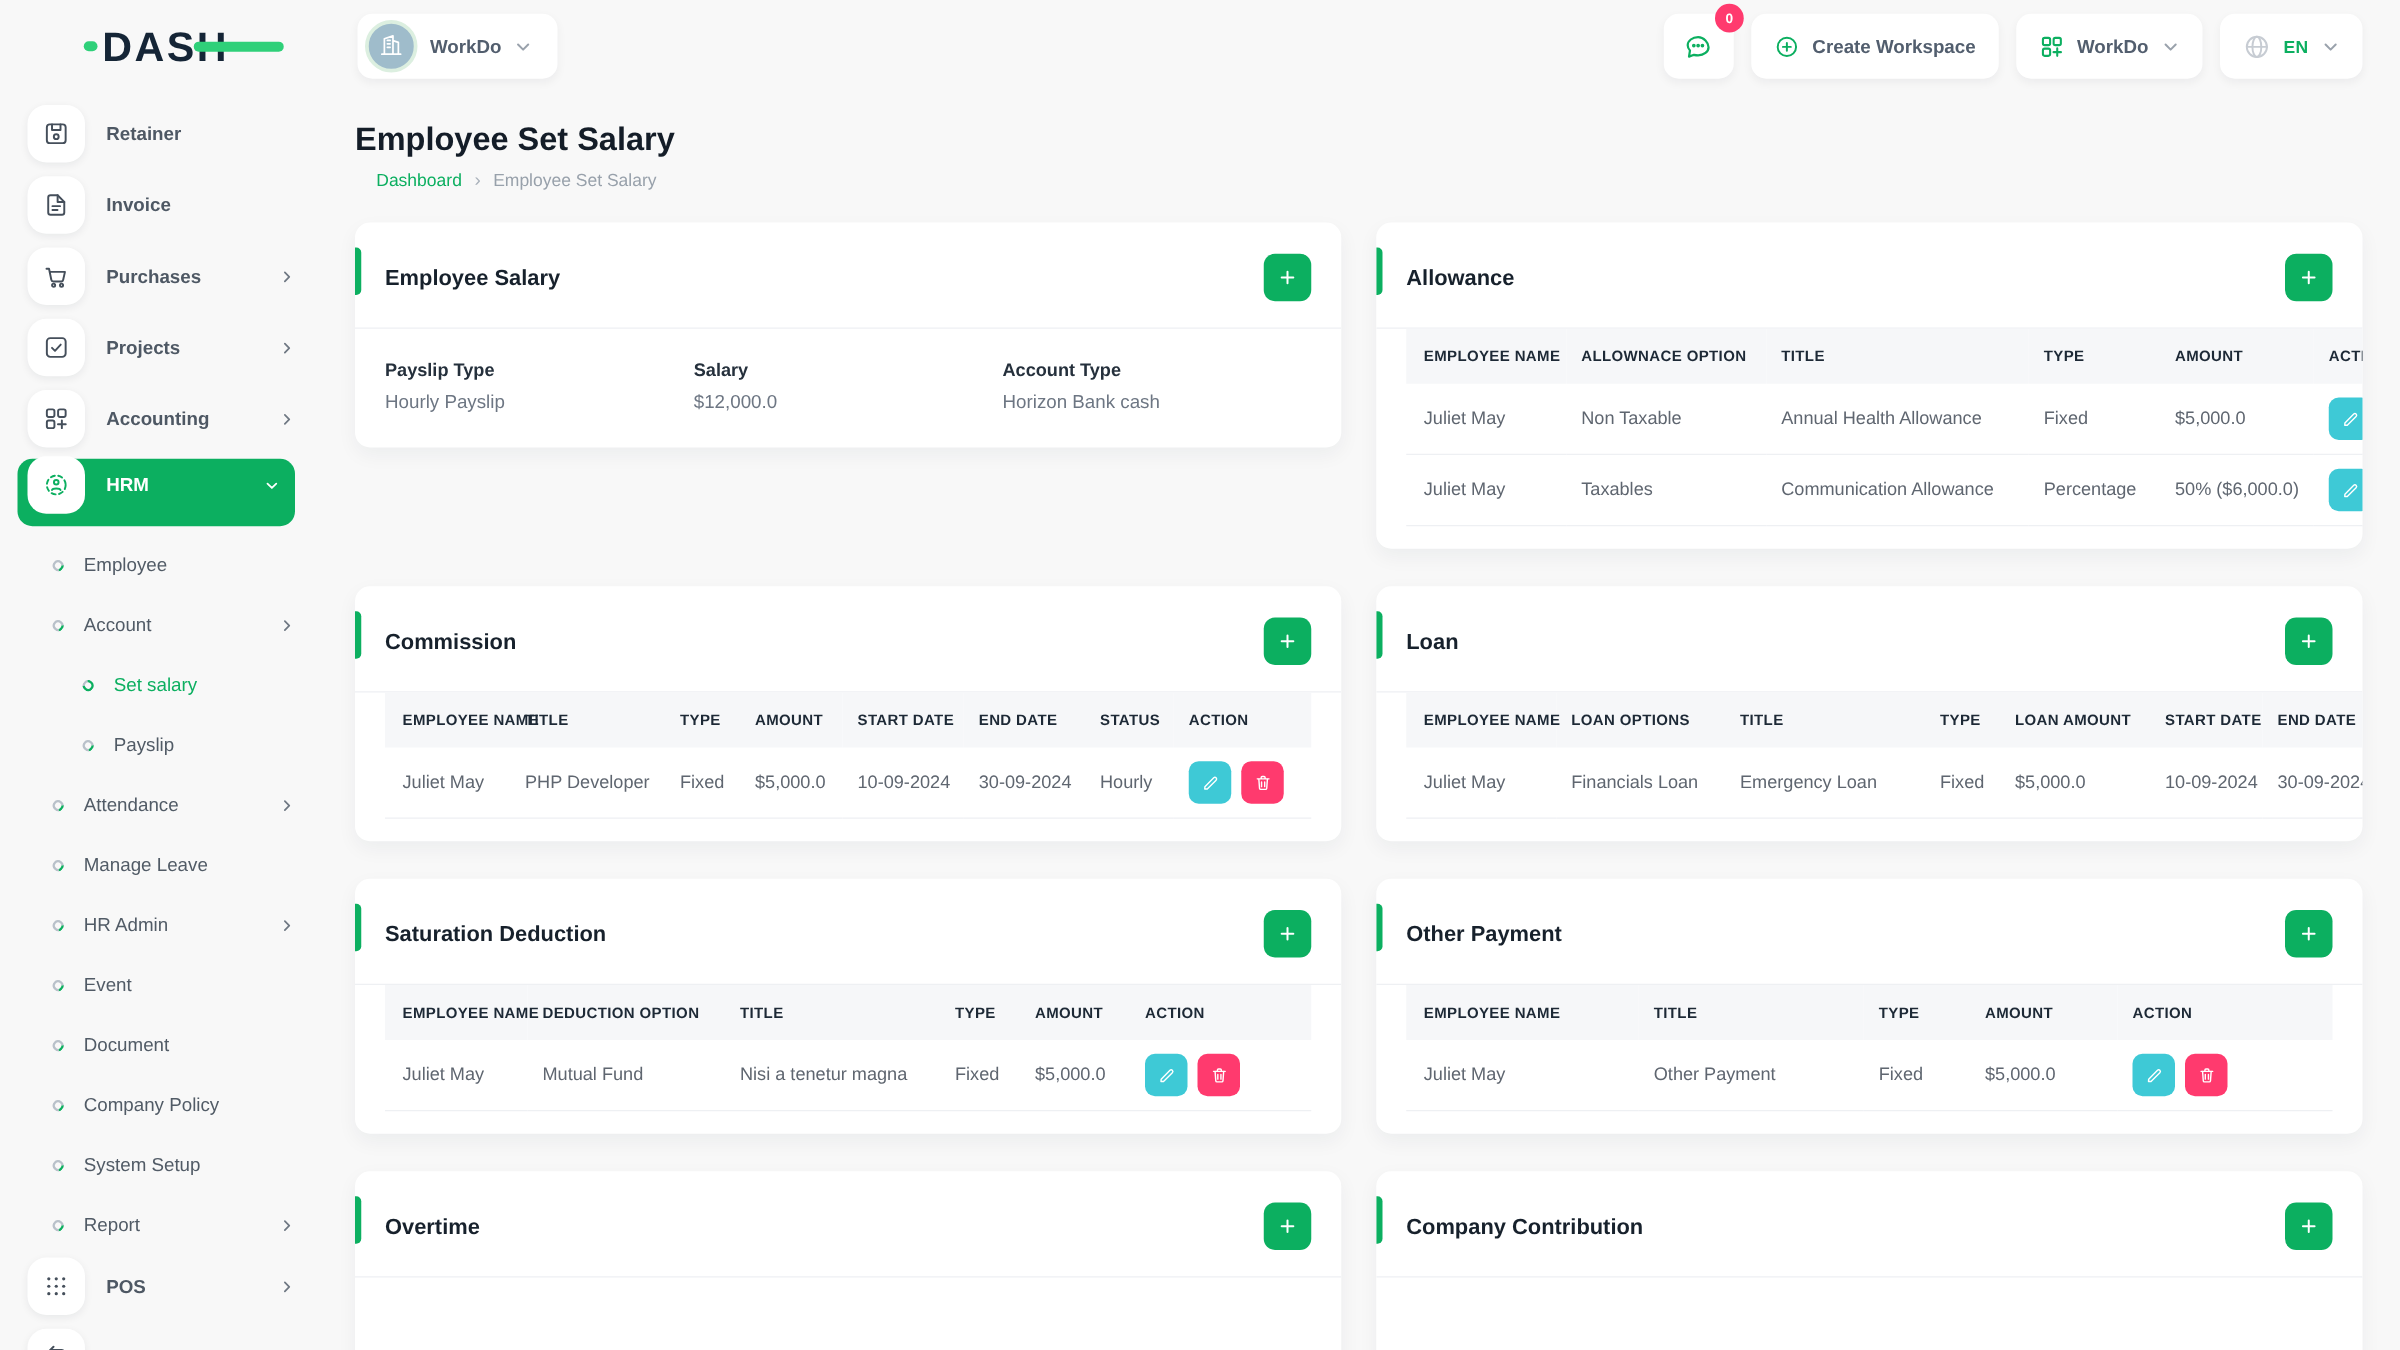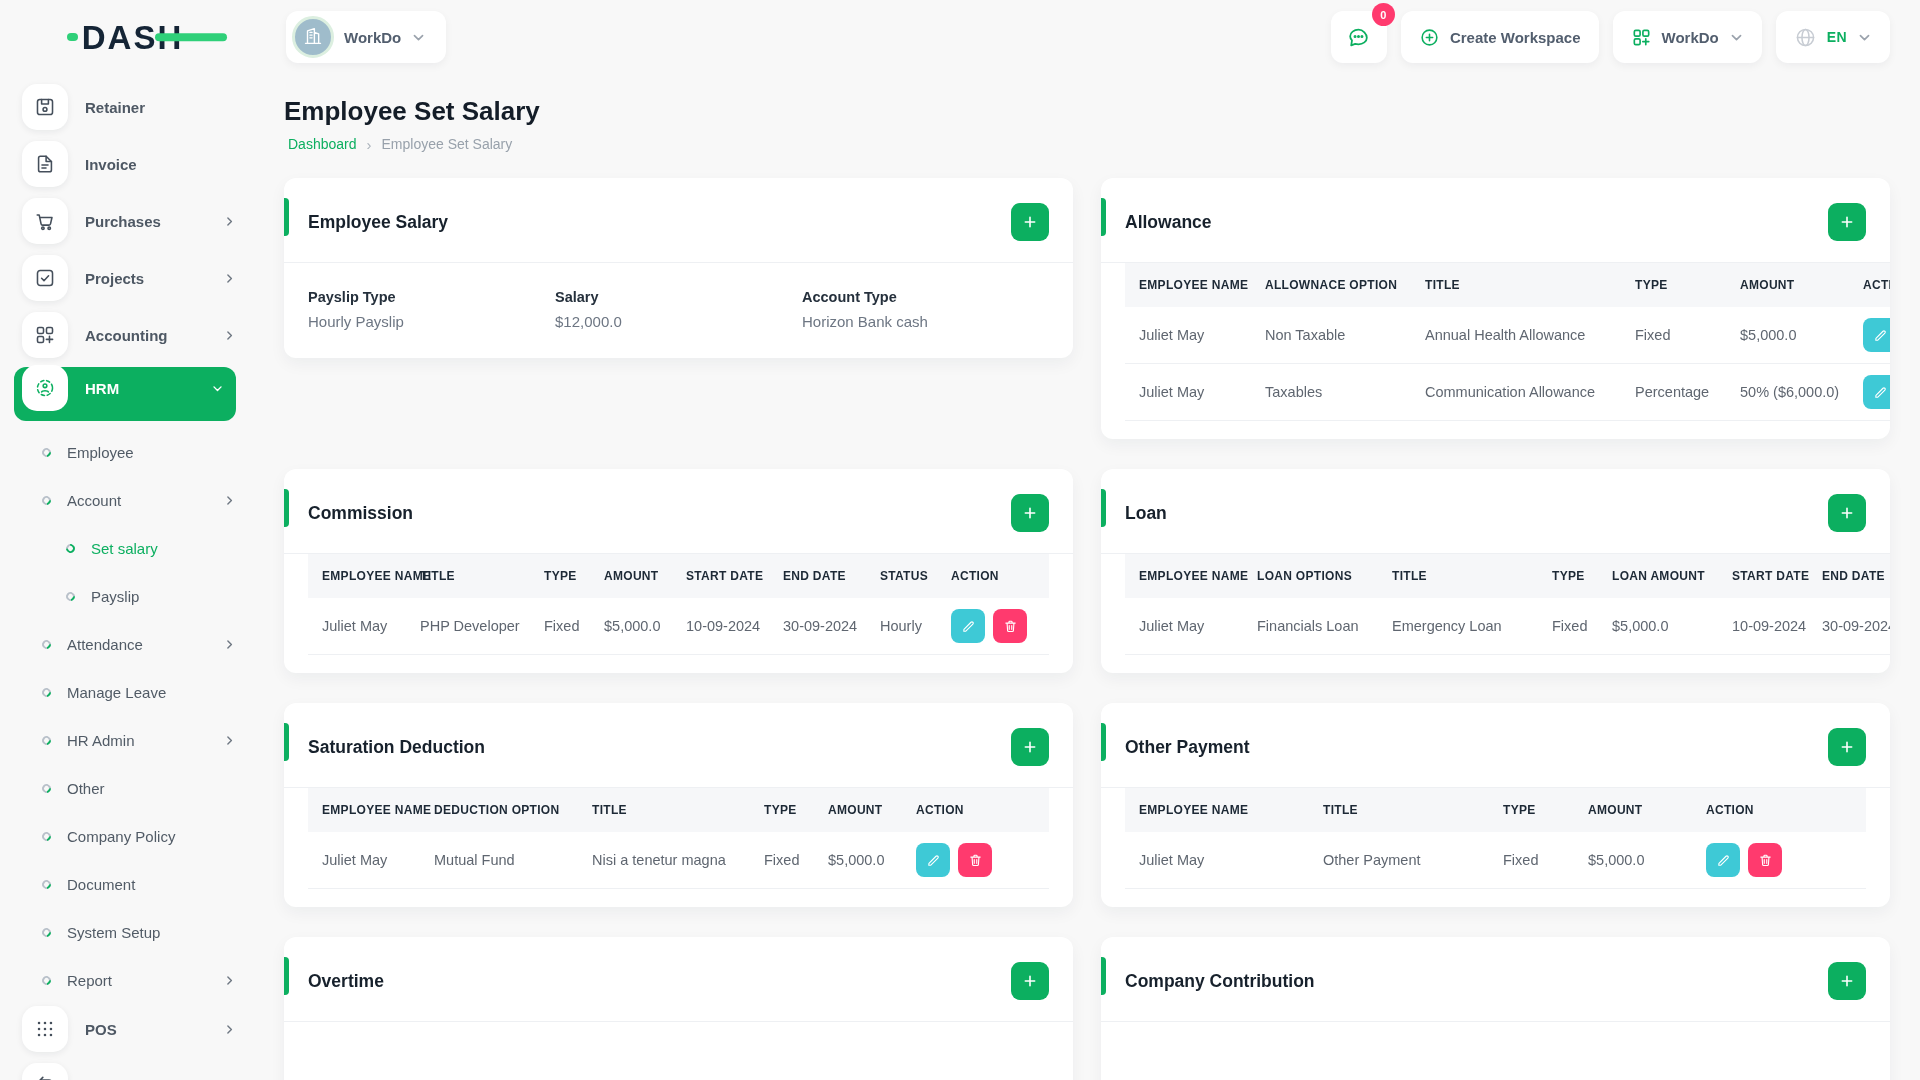--- a/index.html
+++ b/index.html
@@ -57,21 +57,21 @@
   .s-item.l3{padding-left:44px;}
   .bullet{width:9px;height:9px;border-radius:50%;border:2px solid #b9c1ca;border-top-color:var(--green);
           transform:rotate(130deg);flex:0 0 9px;}
   .s-item.l2 .s-label,.s-item.l3 .s-label{margin-left:16px;font-weight:400;font-size:15px;color:#515b66;}
   .s-item.sub-active .s-label{color:var(--green);}
   .s-item.sub-active .bullet{border-color:var(--green);border-bottom-color:#b9c1ca;}
 
   
   .main{margin-left:250px;padding:20px 30px 0 34px;}
   .page-title{font-size:26px;font-weight:600;color:#141d28;margin-top:2px;}
-  .breadcrumb{display:flex;align-items:center;gap:10px;margin:9px 4px 26px;font-size:14px;}
+  .breadcrumb{display:flex;align-items:center;gap:10px;margin:9px 17px 26px;font-size:14px;}
   .breadcrumb a{color:var(--green);text-decoration:none;cursor:pointer;}
   .bc-sep{color:#aab2bb;font-size:15px;line-height:1;}
   .bc-current{color:#98a1ab;}
 
   .grid{display:grid;grid-template-columns:1fr 1fr;column-gap:28px;row-gap:30px;align-items:start;}
   .card{background:#fff;border-radius:12px;box-shadow:0 6px 16px rgba(23,31,53,.05);overflow:hidden;position:relative;}
   .card-head{display:flex;align-items:center;padding:25px 24px 21px;gap:32px;}
   .accent{position:absolute;left:0;top:20px;width:5px;height:38px;background:var(--green);border-radius:0 4px 4px 0;}
   .card-head h2{font-size:17.5px;font-weight:700;color:var(--head);}
   .add-btn{margin-left:auto;width:38px;height:38px;border-radius:9px;background:var(--green);border:none;cursor:pointer;
@@ -305,29 +305,29 @@
       <span class="bullet"></span>
       <span class="s-label">HR Admin</span>
         <span class="chev">
           <svg viewBox="0 0 24 24" fill="none" stroke="currentColor" stroke-linecap="round" stroke-linejoin="round" stroke-width="2.6">
             <path d="M9 5.5 15.5 12 9 18.5"></path>
           </svg>
         </span>
       </div>
       <div class="s-item l2">
       <span class="bullet"></span>
-      <span class="s-label">Other</span>
+      <span class="s-label">Event</span>
+      </div>
+      <div class="s-item l2">
+      <span class="bullet"></span>
+      <span class="s-label">Document</span>
       </div>
       <div class="s-item l2">
       <span class="bullet"></span>
       <span class="s-label">Company Policy</span>
-      </div>
-      <div class="s-item l2">
-      <span class="bullet"></span>
-      <span class="s-label">Document</span>
       </div>
       <div class="s-item l2">
       <span class="bullet"></span>
       <span class="s-label">System Setup</span>
       </div>
       <div class="s-item l2">
       <span class="bullet"></span>
       <span class="s-label">Report</span>
         <span class="chev">
           <svg viewBox="0 0 24 24" fill="none" stroke="currentColor" stroke-linecap="round" stroke-linejoin="round" stroke-width="2.6">

